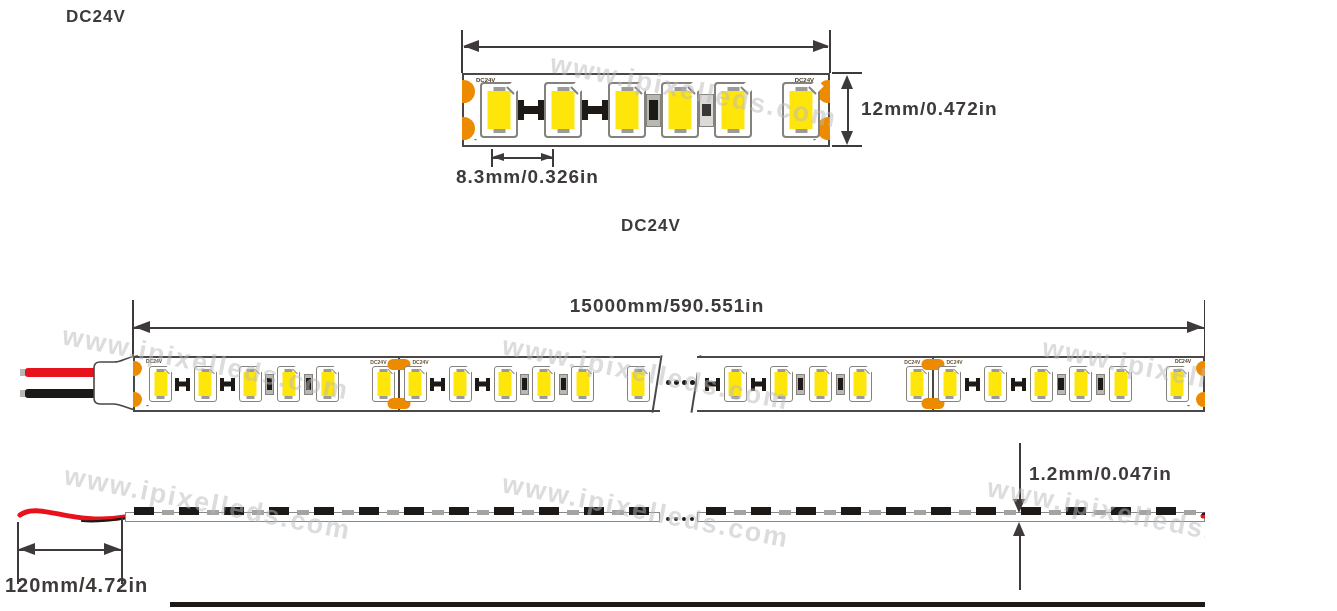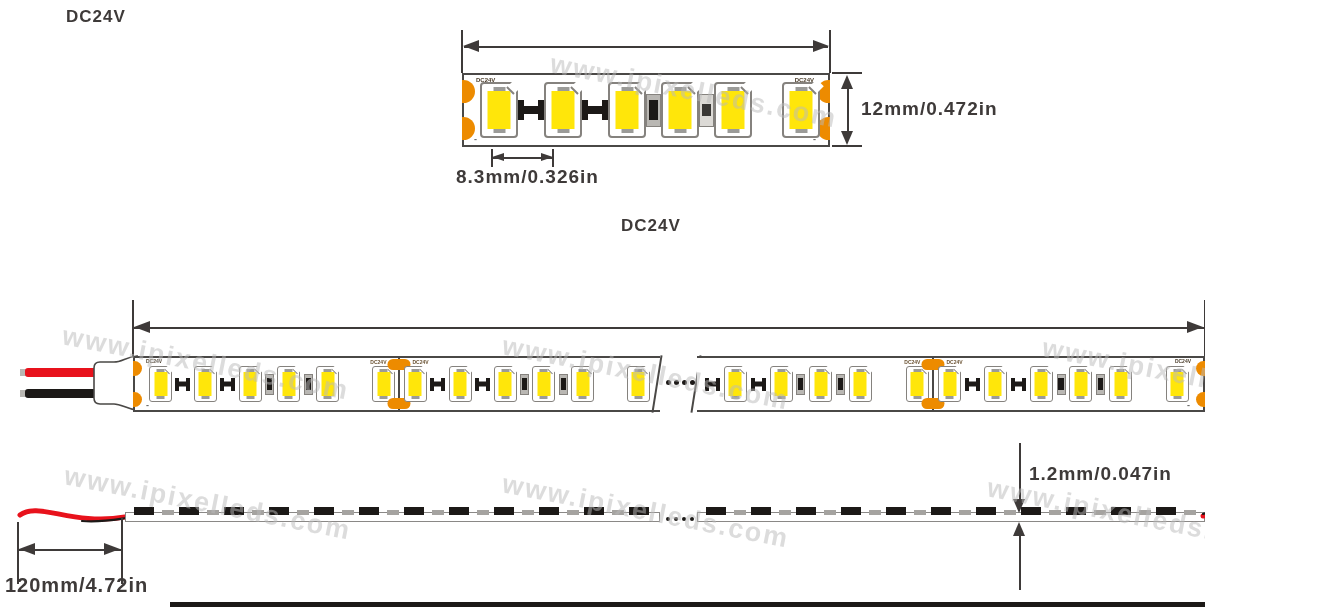--- a/index.html
+++ b/index.html
@@ -156,20 +156,21 @@
 
   <div class="vl" style="left:491px;top:149px;height:18px;"></div>
   <div class="vl" style="left:552px;top:149px;height:18px;"></div>
   <div class="hl" style="left:493px;top:157px;width:59px;"></div>
   <div class="tri sleft" style="left:492px;top:153px;"></div>
   <div class="tri sright" style="left:541px;top:153px;"></div>
   <div class="lbl big" style="left:456px;top:167px;">8.3mm/0.326in</div>
 
   <div class="lbl volt" style="left:621px;top:217px;">DC24V</div>
 
+  <div class="lbl big center" style="left:437px;top:296px;width:460px;">15000mm/590.551in</div>
   <div class="vl" style="left:132px;top:300px;height:57px;"></div>
   <div class="vl" style="left:1204px;top:300px;height:57px;"></div>
   <div class="hl" style="left:134px;top:327px;width:1070px;"></div>
   <div class="tri left" style="left:134px;top:321px;"></div>
   <div class="tri right" style="left:1187px;top:321px;"></div>
 
   <i class="tip abs" style="left:20px;top:369px;"></i>
   <i class="tip abs" style="left:20px;top:390px;"></i>
   <div class="wire red" style="left:25px;top:368px;width:72px;border-radius:3px 0 0 3px;"></div>
   <div class="wire blk" style="left:25px;top:389px;width:72px;border-radius:3px 0 0 3px;"></div>

